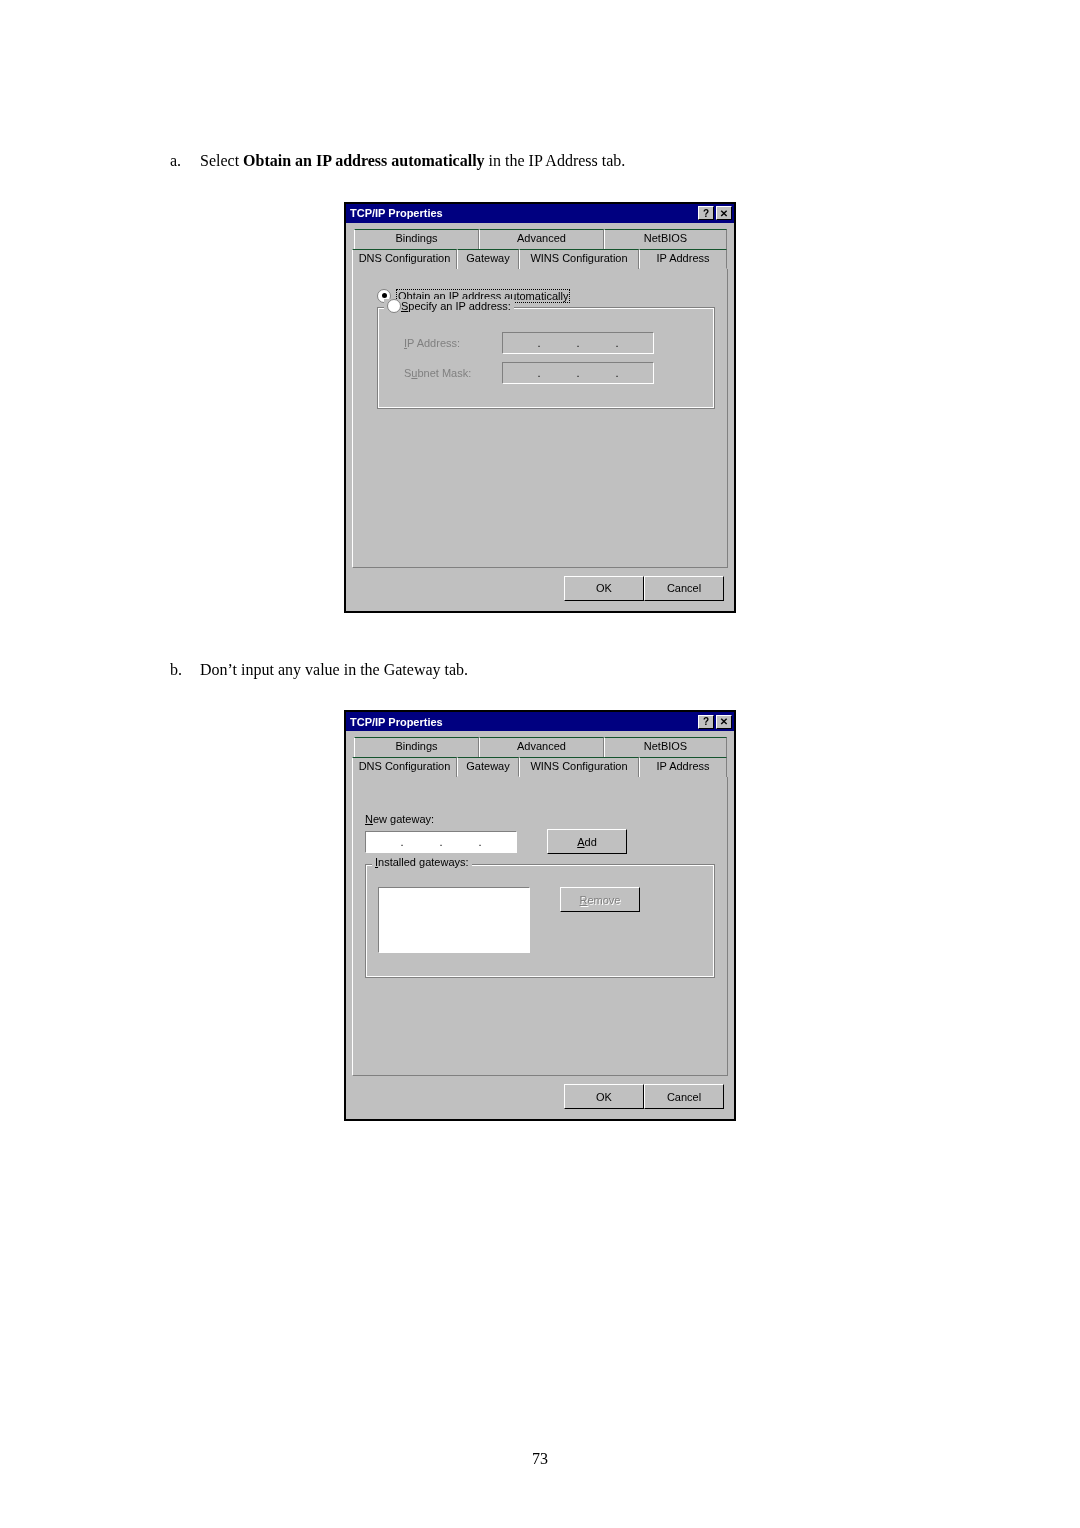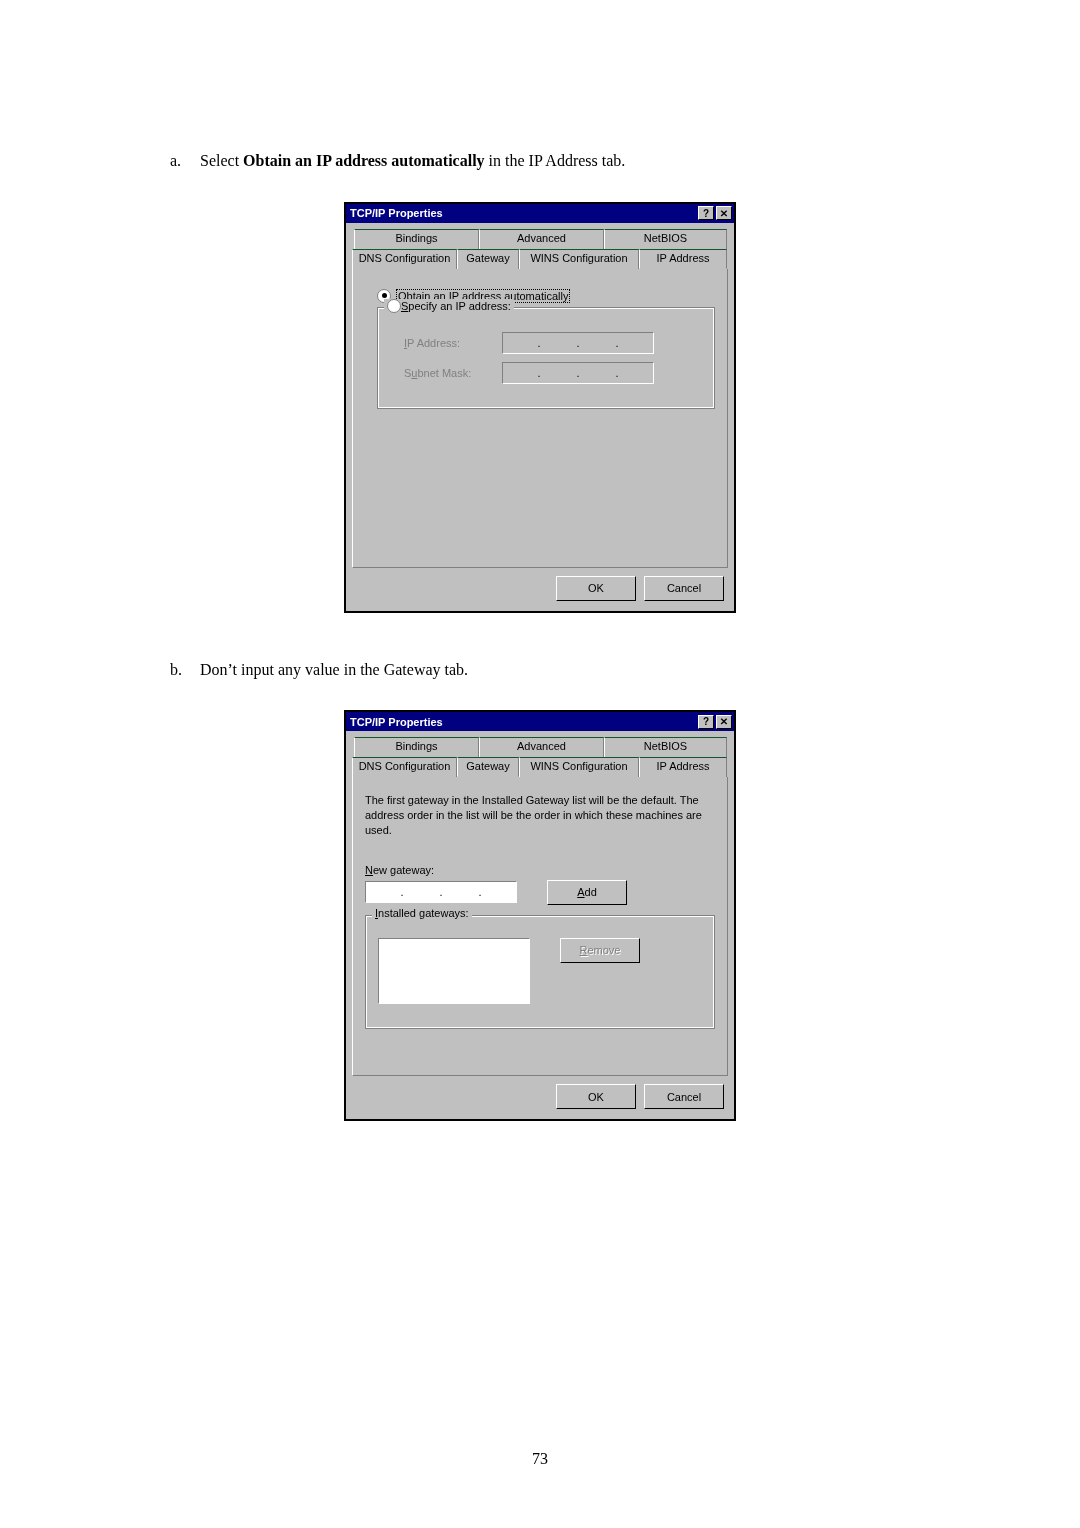--- a/index.html
+++ b/index.html
@@ -123,21 +123,21 @@
     display:flex; background:#fff;
     border-top:1px solid #808080; border-left:1px solid #808080;
     border-right:1px solid #fff; border-bottom:1px solid #fff;
     height: 20px; width: 150px; align-items:center;
   }
   .ip-input.disabled { background: #c0c0c0; }
   .ip-seg { flex:1; text-align:center; font-size:11px; }
   .ip-dot { width:6px; text-align:center; font-size:11px; color:#000; background:#c0c0c0; }
   .ip-input:not(.disabled) .ip-dot { background:transparent; }
   .dlg-buttons {
-    display:flex; justify-content:flex-end; gap:8px;
+    display:flex; justify-content:flex-end; 
     padding: 8px 10px 10px 0;
     margin-left: 11px;
   }
   .w95-btn {
     width: 78px; height: 23px;
     background:#c0c0c0;
     border-top:1px solid #fff; border-left:1px solid #fff;
     border-right:1px solid #000; border-bottom:1px solid #000;
     font-size:11px;
     display:flex; align-items:center; justify-content:center;
@@ -253,21 +253,20 @@
           <div class="tab" style="width:125px">Advanced</div>
           <div class="tab" style="width:123px">NetBIOS</div>
         </div>
         <div class="tabs-row">
           <div class="tab" style="width:105px">DNS Configuration</div>
           <div class="tab active" style="width:62px">Gateway</div>
           <div class="tab" style="width:120px">WINS Configuration</div>
           <div class="tab" style="width:88px">IP Address</div>
         </div>
         <div class="tab-body" style="min-height:300px;">
-          <div class="desc">The first gateway in the Installed Gateway list will be the default. The address order in the list will be the order in which these machines are used.</div>
 
           <div class="lbl11" style="margin:20px 0 4px 0"><span class="und">N</span><span>ew gateway:</span></div>
           <div class="ng-row">
             <span class="ip-input">
               <span class="ip-seg"></span>
                 <span class="ip-dot" style="background:transparent">.</span>
                 <span class="ip-seg"></span>
                 <span class="ip-dot" style="background:transparent">.</span>
                 <span class="ip-seg"></span>
                 <span class="ip-dot" style="background:transparent">.</span>

